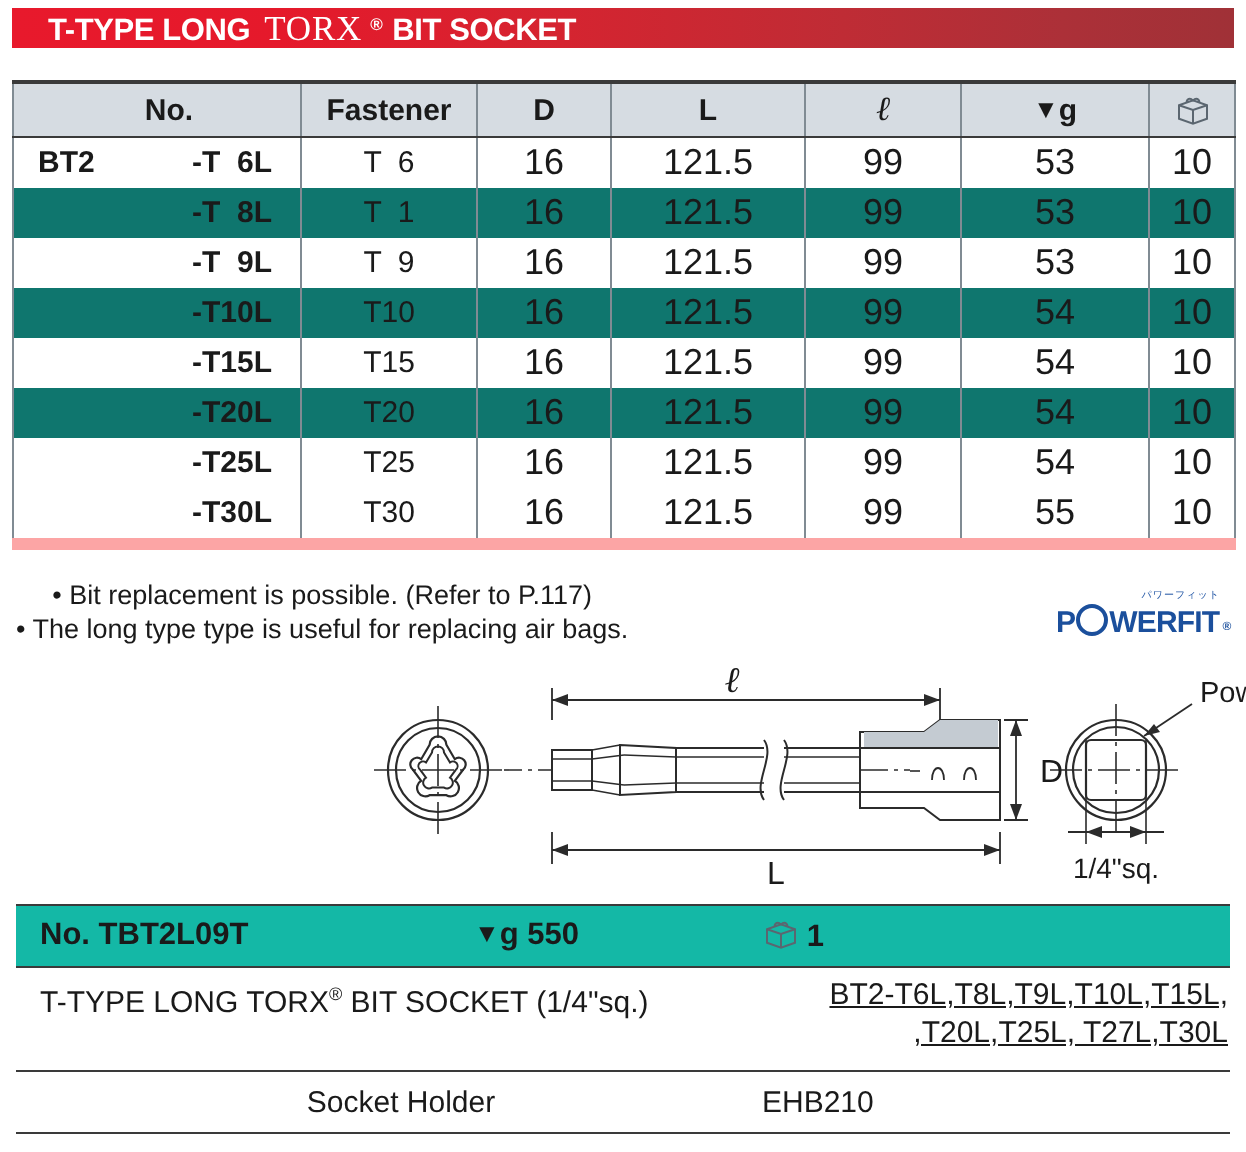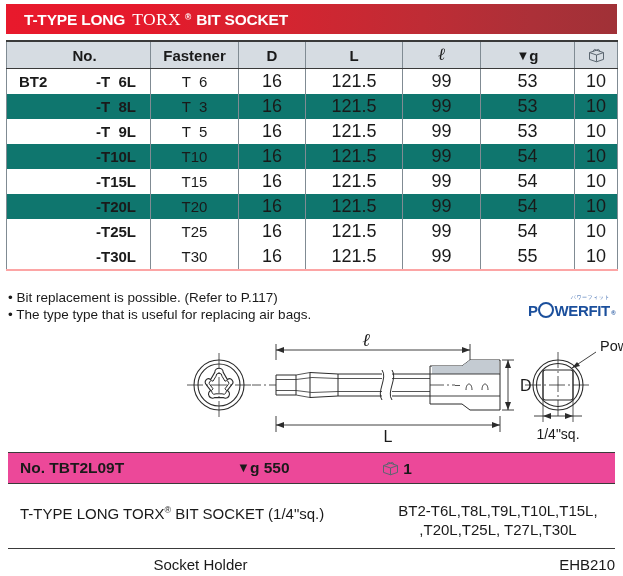--- a/index.html
+++ b/index.html
@@ -15,21 +15,21 @@
     color: #1a1a1a;
     overflow: hidden;
   }
 
   
   .banner {
     position: absolute;
     left: 6px;
     top: 4px;
     width: 611px;
-    height: 30px;
+    height: 20px;
     background: linear-gradient(to right,
                 #e8192c 0%, #e5192b 22%, #d52430 45%,
                 #bf2c35 68%, #ac3038 86%, #a03137 100%);
     display: flex;
     align-items: center;
   }
   .banner-text {
     color: #ffffff;
     font-weight: bold;
     font-size: 15.5px;
@@ -78,21 +78,21 @@
     font-weight: bold;
     font-size: 15px;
     height: 26px;
     border-top: 2px solid #3a3a3a;
     border-bottom: 1.5px solid #3a3a3a;
   }
   .main-table tbody tr.alt td {
     background: #0f766e;
   }
   .main-table tbody tr:last-child td {
-    border-bottom: 2px solid #fca5a5;
+    border-bottom: 6px solid #fca5a5;
   }
   .col-no    { width: 144px; }
   .col-fast  { width: 88px; }
   .col-d     { width: 67px; }
   .col-l     { width: 97px; }
   .col-ell   { width: 78px; }
   .col-g     { width: 94px; }
   .col-pack  { width: 43px; }
 
   .th-no { text-align: left; padding-left: 12px !important; }
@@ -141,21 +141,21 @@
 
   
   .notes {
     position: absolute;
     left: 8px;
     top: 290px;
     font-size: 13.5px;
     line-height: 16.5px;
     color: #1a1a1a;
   }
-  .notes div { white-space: nowrap; }
+  .notes div { white-space: nowrap; text-align: center; }
 
   
   .powerfit {
     position: absolute;
     left: 528px;
     top: 294px;
     width: 86px;
     height: 22px;
   }
   .pf-kana {
@@ -210,51 +210,51 @@
   .spec-table {
     position: absolute;
     left: 8px;
     top: 452px;
     width: 607px;
     border-collapse: collapse;
     table-layout: fixed;
     font-size: 14.5px;
   }
   .spec-head td {
-    background: #ec4899;
+    background: #14b8a6;
     font-weight: bold;
     font-size: 15.5px;
     height: 28px;
     border-top: 1.5px solid #3a3a3a;
     border-bottom: 1.5px solid #3a3a3a;
     vertical-align: middle;
   }
   .spec-head .sh-no   { padding-left: 12px; text-align: left; }
   .spec-head .sh-g    { text-align: left; margin-left: 20px; }
   .spec-head .sh-pack { text-align: left; }
 
   .spec-body td {
     font-size: 15px;
     vertical-align: top;
-    padding-top: 17px;
+    padding-top: 4px;
     line-height: 19px;
     border-bottom: 1.5px solid #3a3a3a;
     height: 46px;
   }
   .spec-body .sb-desc { padding-left: 12px; text-align: left; }
-  .spec-body .sb-parts { text-align: center; }
+  .spec-body .sb-parts { text-align: right; text-decoration: underline; }
   .spec-last td {
     font-size: 15px;
     height: 30px;
     vertical-align: middle;
     padding: 0;
     border-bottom: 1.5px solid #3a3a3a;
   }
   .spec-last .sl-name { padding-left: 12px; text-align: center; }
-  .spec-last .sl-val  { text-align: right; }
+  .spec-last .sl-val  { text-align: left; }
 
   .sup-reg { font-size: 9px; vertical-align: super; }
   .nowrap { white-space: nowrap; }
 </style>
 </head>
 <body>
 
 <div class="banner">
   <div class="banner-text">
     <span>T-TYPE LONG</span>
@@ -315,35 +315,35 @@
         <td><span class="num-cell">53</span></td>
         <td><span class="num-cell">10</span></td>
       </tr>
       <tr class="alt">
         <td>
           <div class="no-cell">
             <span class="no-prefix"></span>
             <span class="no-code">-T  8L</span>
           </div>
         </td>
-        <td><span class="fast-cell">T  3</span></td>
+        <td><span class="fast-cell">T  1</span></td>
         <td><span class="num-cell">16</span></td>
         <td><span class="num-cell">121.5</span></td>
         <td><span class="num-cell">99</span></td>
         <td><span class="num-cell">53</span></td>
         <td><span class="num-cell">10</span></td>
       </tr>
       <tr>
         <td>
           <div class="no-cell">
             <span class="no-prefix"></span>
             <span class="no-code">-T  9L</span>
           </div>
         </td>
-        <td><span class="fast-cell">T  5</span></td>
+        <td><span class="fast-cell">T  9</span></td>
         <td><span class="num-cell">16</span></td>
         <td><span class="num-cell">121.5</span></td>
         <td><span class="num-cell">99</span></td>
         <td><span class="num-cell">53</span></td>
         <td><span class="num-cell">10</span></td>
       </tr>
       <tr class="alt">
         <td>
           <div class="no-cell">
             <span class="no-prefix"></span>
@@ -411,21 +411,21 @@
         <td><span class="num-cell">121.5</span></td>
         <td><span class="num-cell">99</span></td>
         <td><span class="num-cell">55</span></td>
         <td><span class="num-cell">10</span></td>
       </tr>
     </tbody>
 </table>
 
 <div class="notes">
   <div>• Bit replacement is possible. (Refer to P.117)</div>
-  <div>• The type type that is useful for replacing air bags.</div>
+  <div>• The long type type is useful for replacing air bags.</div>
 </div>
 
 <div class="powerfit">
   <div class="pf-kana">パワーフィット</div>
   <div class="pf-word">
     <span>P</span>
     <span class="pf-o"></span>
     <span>WERFIT</span>
     <span class="pf-reg">®</span>
   </div>

